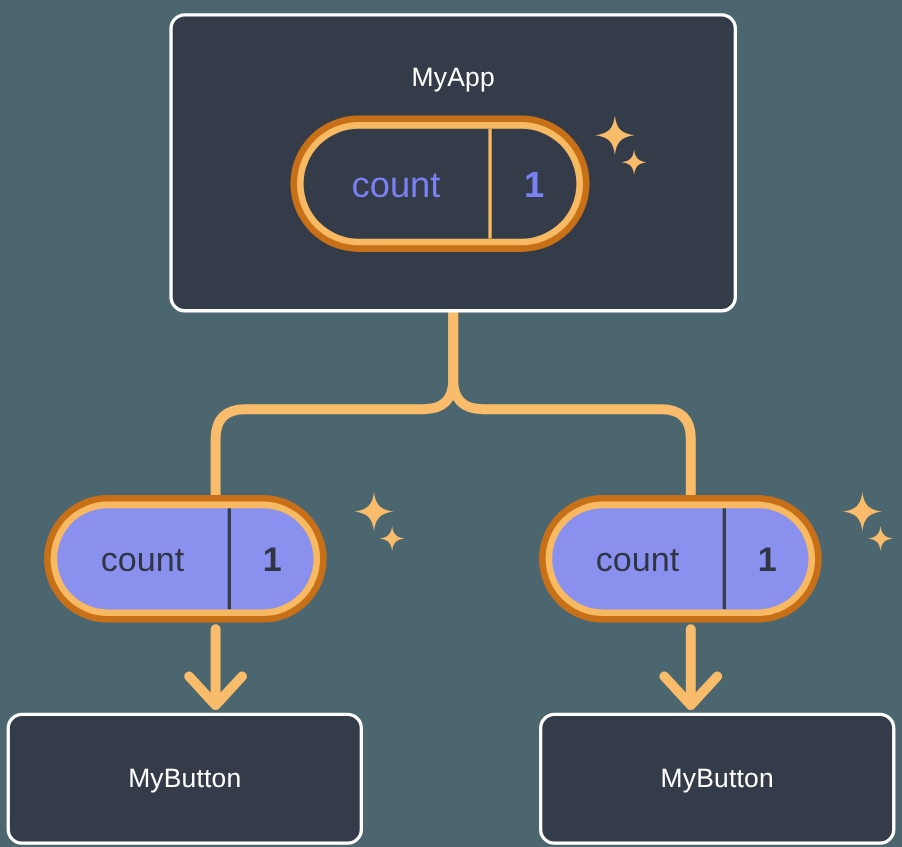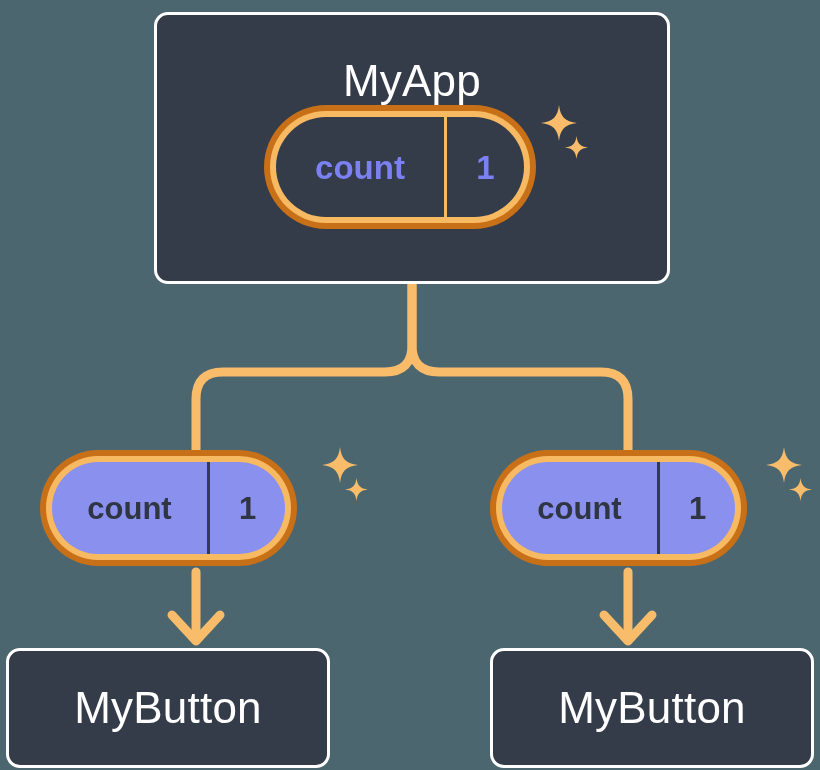--- a/index.html
+++ b/index.html
@@ -22,21 +22,21 @@
     background:#343B49;
     border:3px solid #FFFFFF;
     border-radius:14px;
     z-index:2;
     display:flex;
     flex-direction:column;
     align-items:center;
   }
   .node-title {
     color:#FFFFFF;
-    font-size:44px;
+    font-size:24px;
     font-weight:400;
     letter-spacing:0.2px;
     line-height:1;
     white-space:nowrap;
   }
 
   #myapp-box { left:154px; top:12px; width:516px; height:272px; padding-top:44px; }
   #btn-left-box  { left:6px;   top:648px; width:324px; height:120px; justify-content:center; }
   #btn-right-box { left:490px; top:648px; width:324px; height:120px; justify-content:center; }
 
@@ -64,21 +64,21 @@
     box-sizing:border-box;
   }
 
   .pill-key, .pill-val {
     display:flex;
     align-items:center;
     justify-content:center;
     line-height:1;
     white-space:nowrap;
   }
-  .pill-key { font-weight:700; }
+  .pill-key { font-weight:400; }
   .pill-val { font-weight:700; }
 
   
   #pill-top { left:264px; top:105px; }
   #pill-top .pill-inner { background:#343B49; height:100px; }
   #pill-top .pill-key { width:168px; font-size:33px; color:#7B80F2; }
   #pill-top .pill-val { width:80px;  font-size:33px; color:#7B80F2;
                         border-left:3px solid #F7B961; }
 
   

